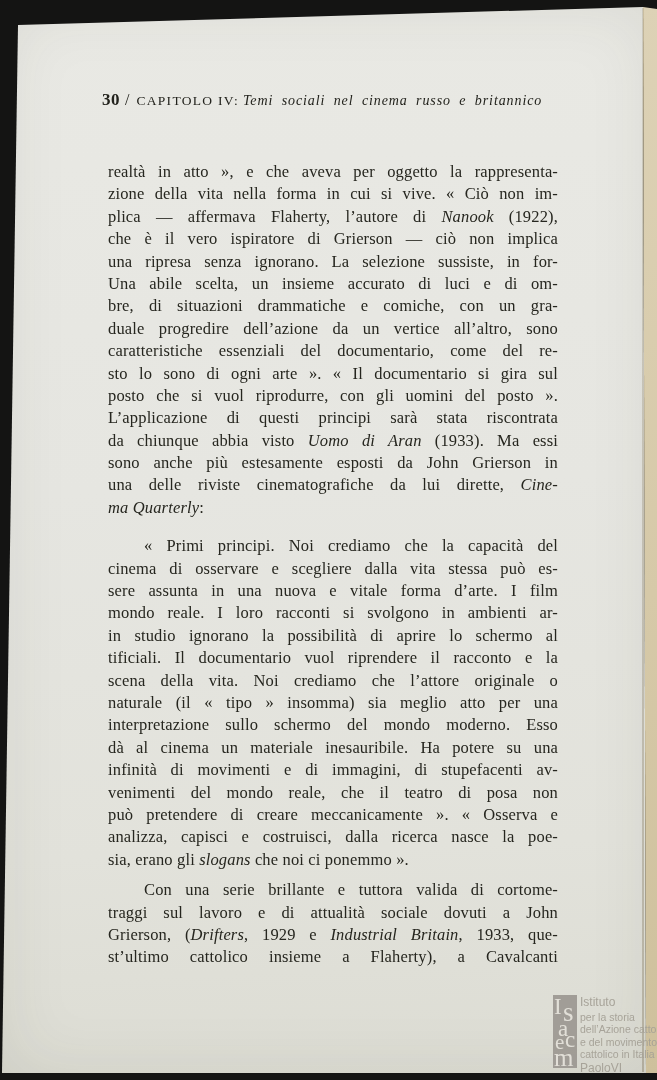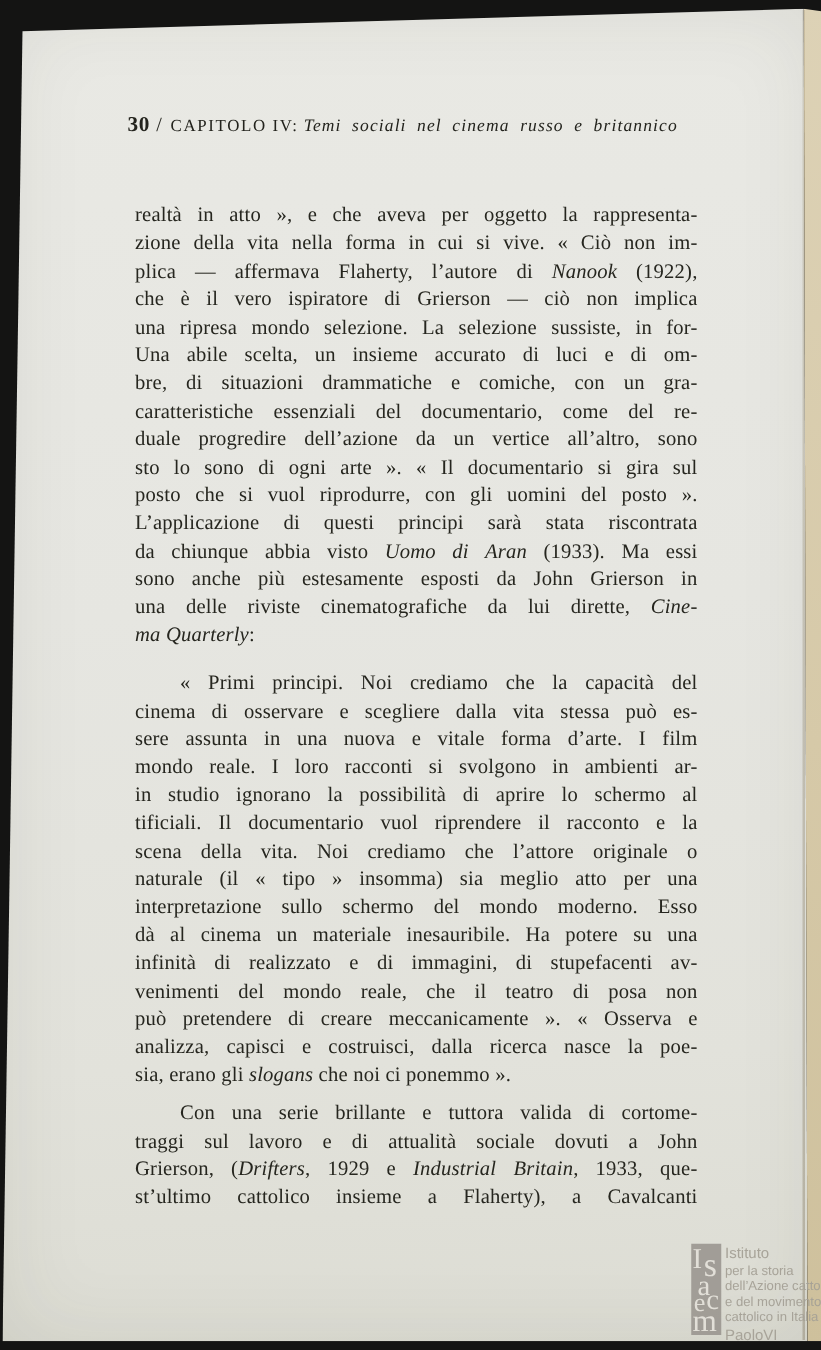--- a/index.html
+++ b/index.html
@@ -81,45 +81,45 @@
   <div class="header">
     <span class="pagenum">30</span><span class="hsep">/</span><span class="chapter">CAPITOLO IV:</span><span class="htitle">Temi sociali nel cinema russo e britannico</span>
   </div>
 
   <div class="bodytext" id="body-text">
       <div class="para">
         <div class="line"><span>realtà in atto », e che aveva per oggetto la rappresenta-</span></div>
         <div class="line"><span>zione della vita nella forma in cui si vive. « Ciò non im-</span></div>
         <div class="line"><span>plica — affermava Flaherty, l’autore di </span><span class="it">Nanook</span><span> (1922),</span></div>
         <div class="line"><span>che è il vero ispiratore di Grierson — ciò non implica</span></div>
-        <div class="line"><span>una ripresa mondo selezione. La selezione sussiste, in for-</span></div>
+        <div class="line"><span>una ripresa senza ignorano. La selezione sussiste, in for-</span></div>
         <div class="line"><span>Una abile scelta, un insieme accurato di luci e di om-</span></div>
         <div class="line"><span>bre, di situazioni drammatiche e comiche, con un gra-</span></div>
+        <div class="line"><span>duale progredire dell’azione da un vertice all’altro, sono</span></div>
         <div class="line"><span>caratteristiche essenziali del documentario, come del re-</span></div>
-        <div class="line"><span>duale progredire dell’azione da un vertice all’altro, sono</span></div>
         <div class="line"><span>sto lo sono di ogni arte ». « Il documentario si gira sul</span></div>
         <div class="line"><span>posto che si vuol riprodurre, con gli uomini del posto ».</span></div>
         <div class="line"><span>L’applicazione di questi principi sarà stata riscontrata</span></div>
         <div class="line"><span>da chiunque abbia visto </span><span class="it">Uomo di Aran</span><span> (1933). Ma essi</span></div>
         <div class="line"><span>sono anche più estesamente esposti da John Grierson in</span></div>
         <div class="line"><span>una delle riviste cinematografiche da lui dirette, </span><span class="it">Cine-</span></div>
         <div class="line end"><span class="it">ma Quarterly</span><span>:</span></div>
       </div>
       <div class="para p1">
         <div class="line indent"><span>« Primi principi. Noi crediamo che la capacità del</span></div>
         <div class="line"><span>cinema di osservare e scegliere dalla vita stessa può es-</span></div>
         <div class="line"><span>sere assunta in una nuova e vitale forma d’arte. I film</span></div>
         <div class="line"><span>mondo reale. I loro racconti si svolgono in ambienti ar-</span></div>
         <div class="line"><span>in studio ignorano la possibilità di aprire lo schermo al</span></div>
         <div class="line"><span>tificiali. Il documentario vuol riprendere il racconto e la</span></div>
         <div class="line"><span>scena della vita. Noi crediamo che l’attore originale o</span></div>
         <div class="line"><span>naturale (il « tipo » insomma) sia meglio atto per una</span></div>
         <div class="line"><span>interpretazione sullo schermo del mondo moderno. Esso</span></div>
         <div class="line"><span>dà al cinema un materiale inesauribile. Ha potere su una</span></div>
-        <div class="line"><span>infinità di realizzato e di immagini, di stupefacenti av-</span></div>
+        <div class="line"><span>infinità di movimenti e di immagini, di stupefacenti av-</span></div>
         <div class="line"><span>venimenti del mondo reale, che il teatro di posa non</span></div>
         <div class="line"><span>può pretendere di creare meccanicamente ». « Osserva e</span></div>
         <div class="line"><span>analizza, capisci e costruisci, dalla ricerca nasce la poe-</span></div>
         <div class="line end"><span>sia, erano gli </span><span class="it">slogans</span><span> che noi ci ponemmo ».</span></div>
       </div>
       <div class="para p2">
         <div class="line indent"><span>Con una serie brillante e tuttora valida di cortome-</span></div>
         <div class="line"><span>traggi sul lavoro e di attualità sociale dovuti a John</span></div>
         <div class="line"><span>Grierson, (</span><span class="it">Drifters</span><span>, 1929 e </span><span class="it">Industrial Britain</span><span>, 1933, que-</span></div>
         <div class="line"><span>st’ultimo cattolico insieme a Flaherty), a Cavalcanti</span></div>

